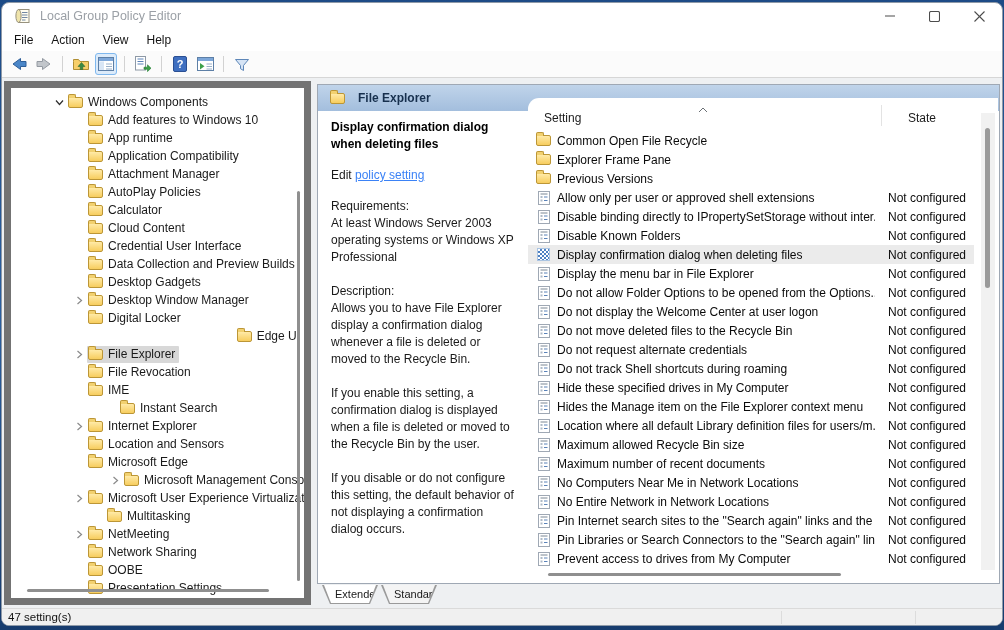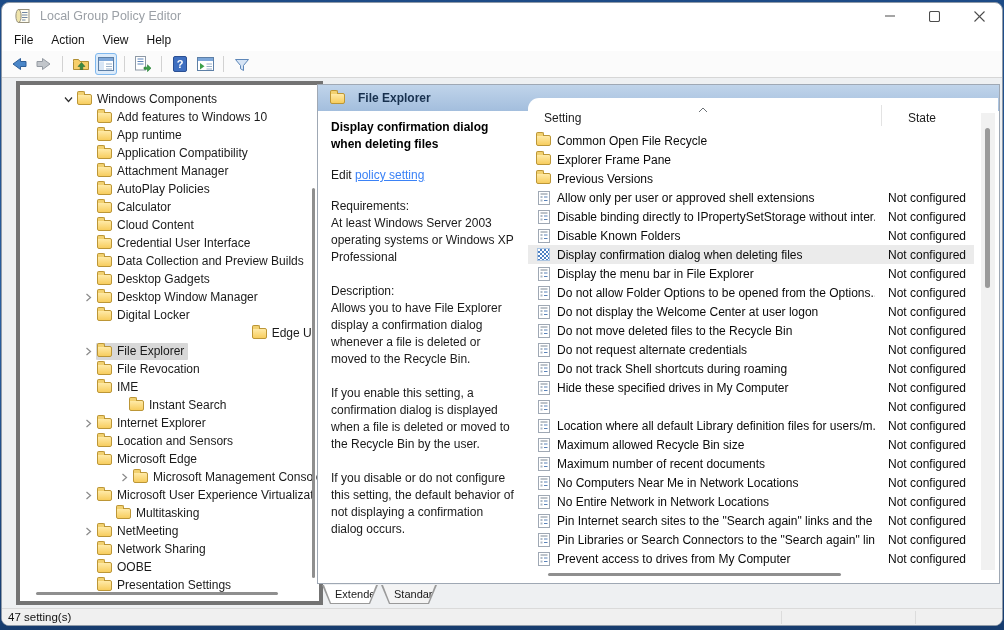--- a/index.html
+++ b/index.html
@@ -25,22 +25,22 @@
   .menu-item { padding:2px 9px; color:#141414; }
   
   .toolbar { height:27px; display:flex; align-items:center; padding-left:6px; gap:3px;
              background:#fbfbfb; border-bottom:1px solid #d6d6d6; }
   .tool-btn { width:22px; height:22px; display:grid; place-items:center; }
   .tool-btn.active { background:#dcebfa; border:1px solid #7fb8ee; border-radius:3px; }
   .tool-sep { width:1px; height:16px; background:#d2d2d2; margin:0 4px; }
   
   .main { position:absolute; top:75px; left:0; right:0; bottom:17px; background:#eef0f2; }
   .tree-pane {
-    position:absolute; left:14px; top:3px; width:307px; bottom:3px;
-    background:#fff; border:4px solid #737373; overflow:hidden;
+    position:absolute; left:2px; top:3px; width:307px; bottom:3px;
+    background:#fff; border:7px solid #737373; overflow:hidden;
   }
   .tree-rows { padding-top:5px; }
   .tree-row { height:18px; display:flex; align-items:center; white-space:nowrap; }
   .expander { width:16px; height:16px; flex:0 0 16px; display:grid; place-items:center; color:#8a8a8a; }
   .expander.down { color:#2f2f2f; }
   .expander.down svg { transform:rotate(90deg); }
   .tree-hl { display:flex; align-items:center; height:17px; padding:0 4px 0 1px; border-radius:1px; }
   .tree-row.sel .tree-hl { background:#d8d8d8; }
   .folder {
     position:relative; width:15px; height:11px; margin:1px 5px 0 0; flex:0 0 15px;
@@ -643,20 +643,21 @@
                 <span class="row-icon">
                   <svg width="14" height="14" viewBox="0 0 14 14">
                     <rect x="1.5" y="0.5" width="11" height="13" fill="#ffffff" stroke="#9fa8b4"></rect>
                     <line x1="3.5" y1="3" x2="10.5" y2="3" stroke="#7b8794"></line>
                     <rect x="3.5" y="5" width="2" height="2" fill="#aeb9c6"></rect>
                     <line x1="7" y1="6" x2="10.5" y2="6" stroke="#5a82b8"></line>
                     <rect x="3.5" y="8.5" width="2" height="2" fill="#aeb9c6"></rect>
                     <line x1="7" y1="9.5" x2="10.5" y2="9.5" stroke="#5a82b8"></line>
                   </svg>
                 </span>
+                <span class="row-name">Hides the Manage item on the File Explorer context menu</span>
                 <span class="row-state">Not configured</span>
               </div>
               <div class="list-row">
                 <span class="row-icon">
                   <svg width="14" height="14" viewBox="0 0 14 14">
                     <rect x="1.5" y="0.5" width="11" height="13" fill="#ffffff" stroke="#9fa8b4"></rect>
                     <line x1="3.5" y1="3" x2="10.5" y2="3" stroke="#7b8794"></line>
                     <rect x="3.5" y="5" width="2" height="2" fill="#aeb9c6"></rect>
                     <line x1="7" y1="6" x2="10.5" y2="6" stroke="#5a82b8"></line>
                     <rect x="3.5" y="8.5" width="2" height="2" fill="#aeb9c6"></rect>

